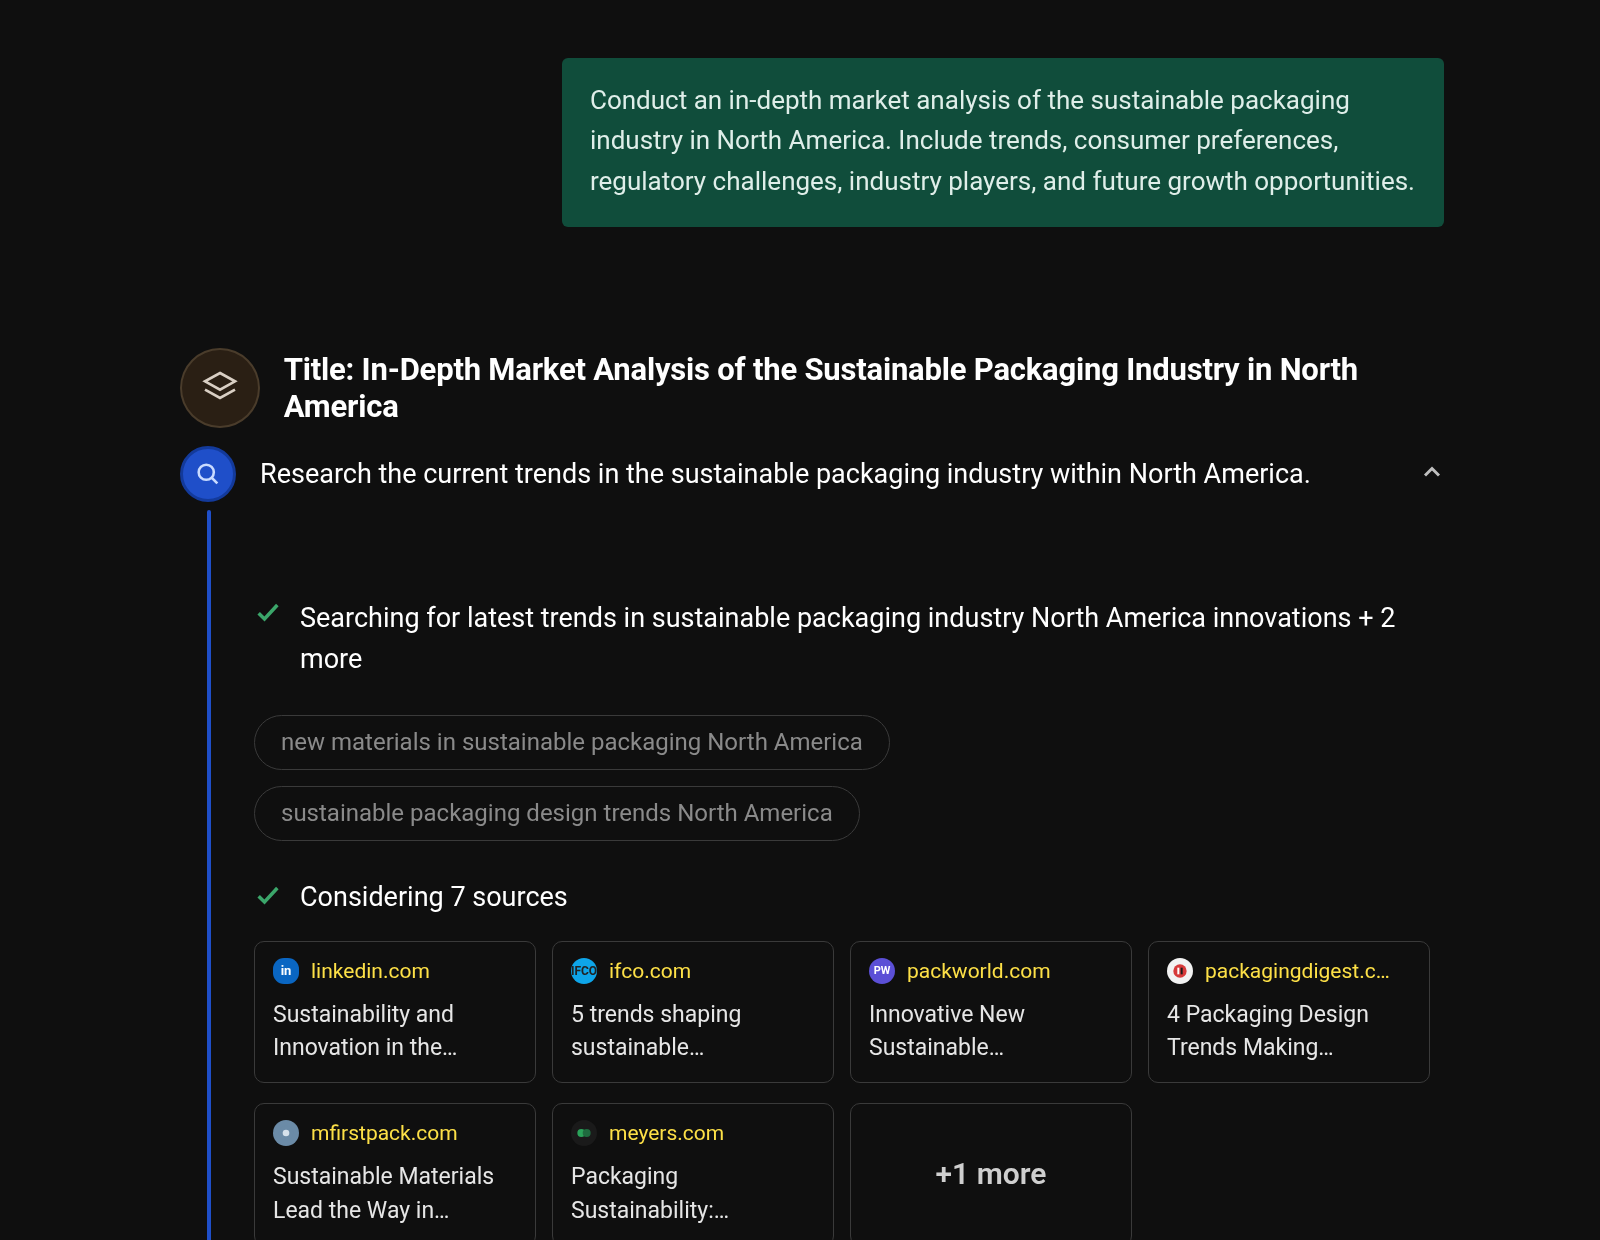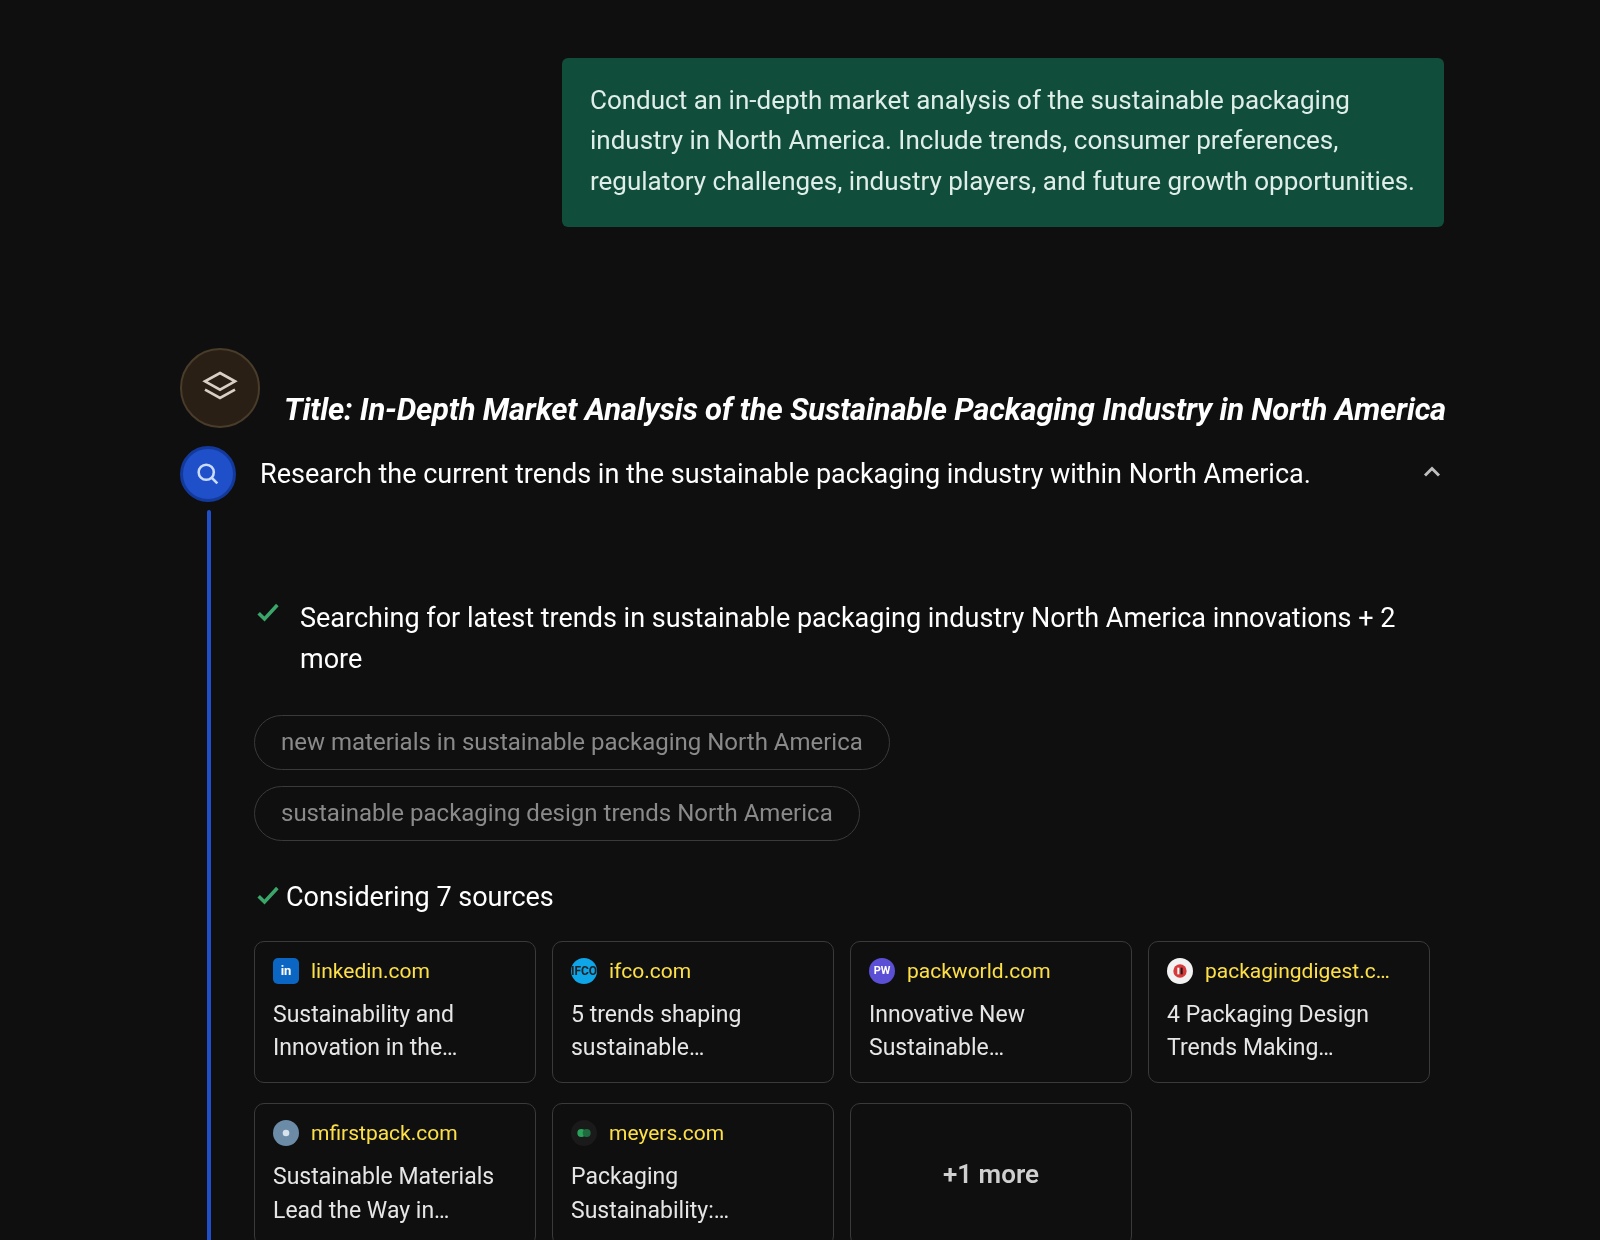--- a/index.html
+++ b/index.html
@@ -26,23 +26,22 @@
     font-size: 26px;
     line-height: 1.55;
   }
 
   
   .title-row {
     position: absolute;
     left: 180px;
     top: 322px;
     display: flex;
-    align-items: flex-end;
+    align-items: center;
     gap: 24px;
-    font-style: italic;
   }
   .layers-badge {
     width: 80px;
     height: 80px;
     border-radius: 50%;
     background: #2a1f14;
     border: 2px solid #4a3c2b;
     display: flex;
     align-items: center;
     justify-content: center;
@@ -132,21 +131,21 @@
     border-radius: 999px;
     padding: 12px 26px;
     color: #8a8a8a;
     font-size: 24px;
     line-height: 1.2;
   }
 
   .consider-line {
     display: flex;
     align-items: center;
-    gap: 4px;
+    gap: 18px;
     margin-bottom: 28px;
   }
   .consider-line .txt {
     color: #ffffff;
     font-size: 27px;
   }
 
   .cards-grid {
     display: grid;
     grid-template-columns: repeat(4, 282px);
@@ -161,21 +160,21 @@
   }
   .card-head {
     display: flex;
     align-items: center;
     gap: 12px;
     margin-bottom: 14px;
   }
   .favicon {
     width: 26px;
     height: 26px;
-    border-radius: 5px;
+    border-radius: 11px;
     display: flex;
     align-items: center;
     justify-content: center;
     font-size: 13px;
     font-weight: 700;
     color: #fff;
     flex-shrink: 0;
   }
   .fi-linkedin { background: #0a66c2; }
   .fi-ifco     { background: #0ea5e9; color:#222; border-radius:50%; font-size:12px; }
@@ -199,21 +198,21 @@
     -webkit-box-orient: vertical;
     overflow: hidden;
   }
   .card.more {
     display: flex;
     align-items: center;
     justify-content: center;
   }
   .card.more .more-label {
     color: #cfcfcf;
-    font-size: 26px;
+    font-size: 30px;
     font-weight: 600;
   }
   .content-wrap { position: relative; }
 </style>
 </head>
 <body>
 
 <div class="canvas">
 
   <div class="user-bubble">

